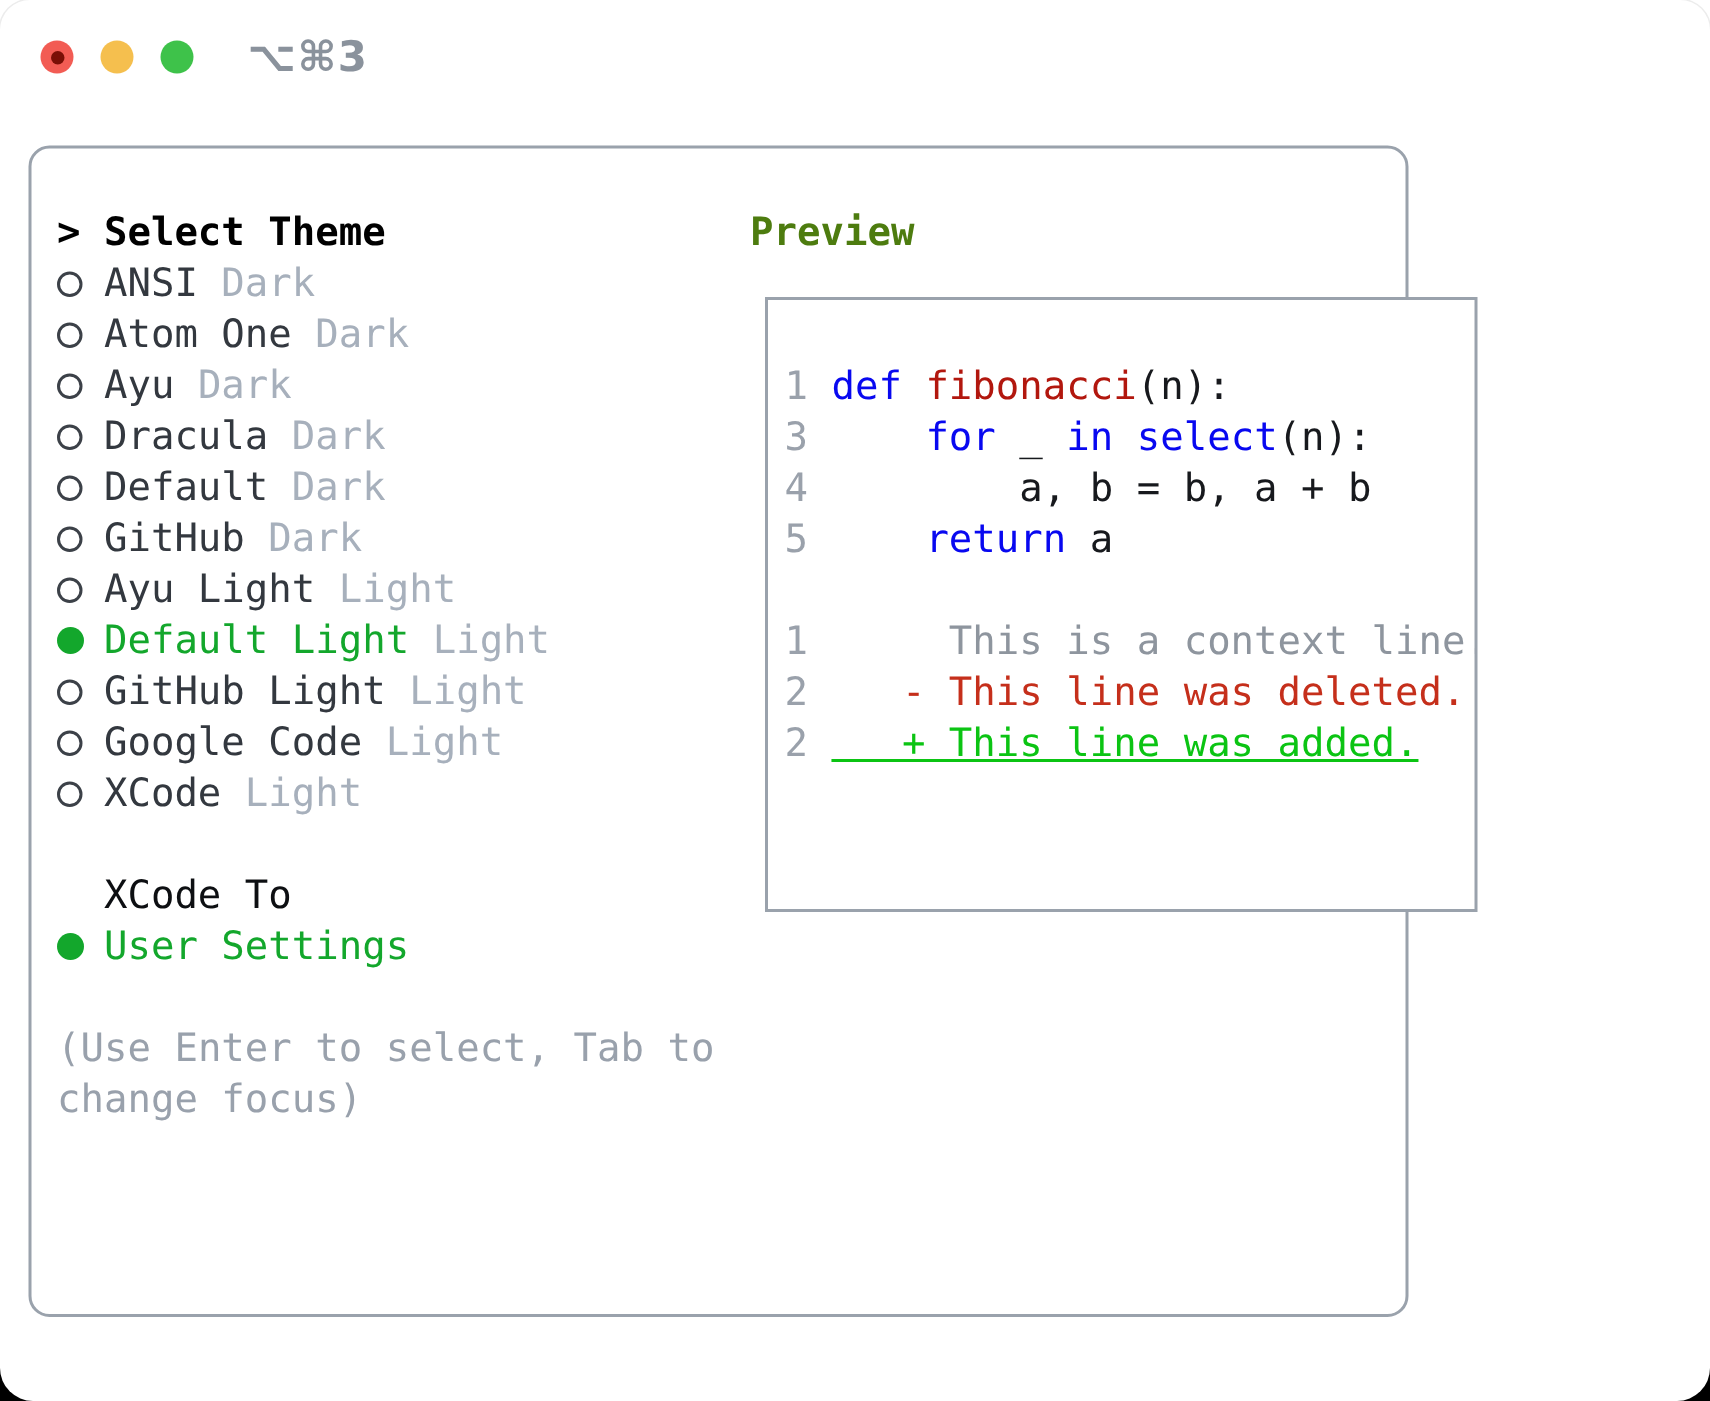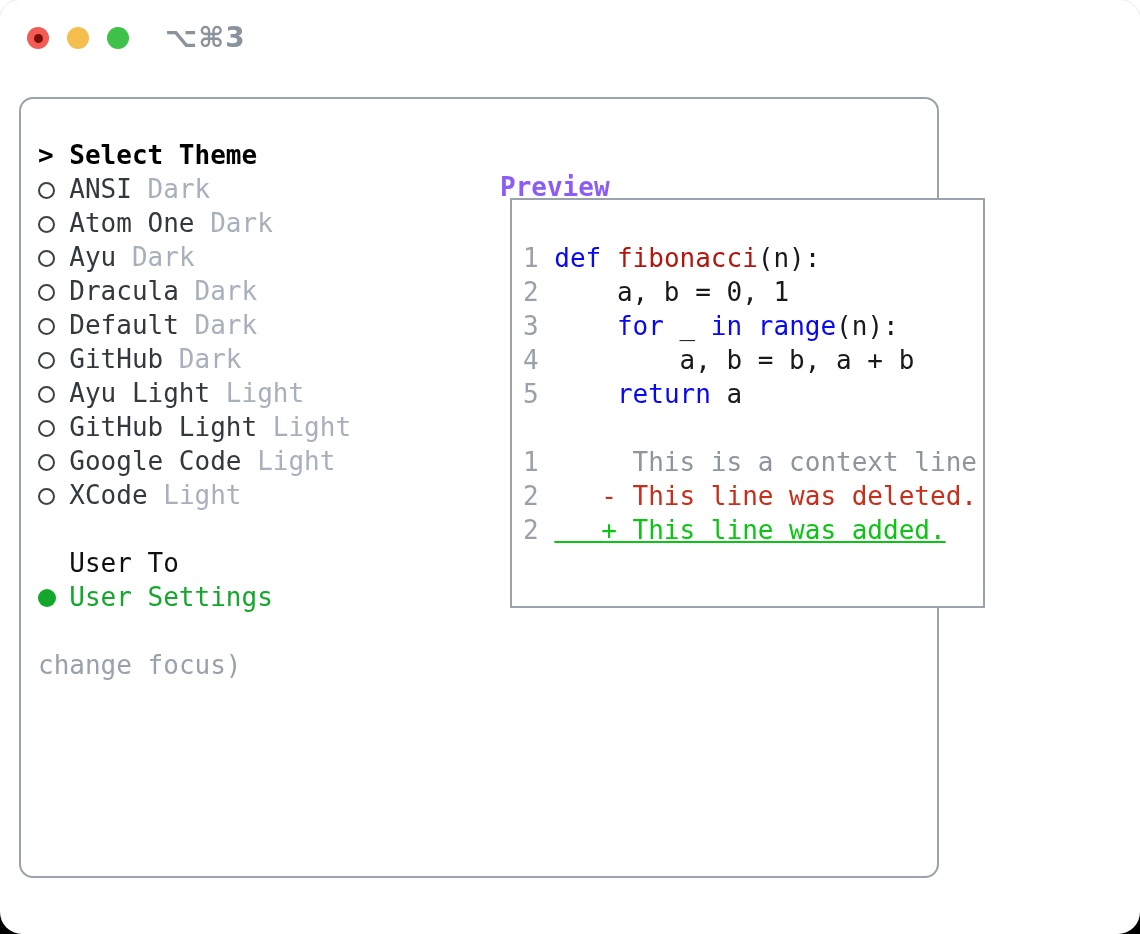--- a/index.html
+++ b/index.html
@@ -48,21 +48,21 @@
   .disc{display:inline-block;width:18px;height:18px;border-radius:50%;
         background:var(--selection-green,#13a72c);vertical-align:-1px;}
   .tname{color:#33383f;text-align:center;}
   .row.sel .tname{color:var(--selection-green,#13a72c);}
   .ttag{color:var(--muted-gray,#a7b0bc);}
   .applylabel{color:#0d0f12;}
   .help{color:#99a1ac;}
 
   
   .previewtitle{position:absolute;left:479px;top:39px;height:34px;line-height:34px;
-    font-size:26px;font-weight:bold;color:#8b5cf6;white-space:pre;margin-top:32px;}
+    font-size:26px;font-weight:bold;color:#4d7c0f;white-space:pre;}
   .previewbox{
     position:absolute;left:489px;top:99px;width:475px;height:410px;
     box-sizing:border-box;border:2px solid var(--border-gray,#9aa2ac);
     background:#fff;padding:41px 0 0 11px;overflow:hidden;
   }
   .pline{height:34px;line-height:34px;font-size:26px;white-space:pre;}
   .lnum{display:inline-block;width:31.3px;color:#9aa1ab;}
   .tok-kw{color:var(--keyword-blue,#0808f0);margin-top:40px;}
   .tok-fn{color:var(--function-red,#b2170e);}
   .tok-pl{color:#17191d;}
@@ -89,39 +89,40 @@
     <div class="leftcol">
       <div class="row"><span class="marker hmark">&gt;</span><span class="hlabel">Select Theme</span></div>
       <div id="theme-rows">
           <div class="row theme"><span class="marker"><span class="ring"></span></span><span class="tname">ANSI</span><span class="ttag"> Dark</span></div>
           <div class="row theme"><span class="marker"><span class="ring"></span></span><span class="tname">Atom One</span><span class="ttag"> Dark</span></div>
           <div class="row theme"><span class="marker"><span class="ring"></span></span><span class="tname">Ayu</span><span class="ttag"> Dark</span></div>
           <div class="row theme"><span class="marker"><span class="ring"></span></span><span class="tname">Dracula</span><span class="ttag"> Dark</span></div>
           <div class="row theme"><span class="marker"><span class="ring"></span></span><span class="tname">Default</span><span class="ttag"> Dark</span></div>
           <div class="row theme"><span class="marker"><span class="ring"></span></span><span class="tname">GitHub</span><span class="ttag"> Dark</span></div>
           <div class="row theme"><span class="marker"><span class="ring"></span></span><span class="tname">Ayu Light</span><span class="ttag"> Light</span></div>
+          <div class="row theme sel"><span class="marker"><span class="disc"></span></span><span class="tname">Default Light</span><span class="ttag"> Light</span></div>
           <div class="row theme"><span class="marker"><span class="ring"></span></span><span class="tname">GitHub Light</span><span class="ttag"> Light</span></div>
           <div class="row theme"><span class="marker"><span class="ring"></span></span><span class="tname">Google Code</span><span class="ttag"> Light</span></div>
           <div class="row theme"><span class="marker"><span class="ring"></span></span><span class="tname">XCode</span><span class="ttag"> Light</span></div>
         </div>
       <div class="row blank"></div>
-      <div class="row"><span class="marker"></span><span class="applylabel">User To</span></div>
+      <div class="row"><span class="marker"></span><span class="applylabel">XCode To</span></div>
       <div id="apply-rows">
           <div class="row theme sel"><span class="marker"><span class="disc"></span></span><span class="tname">User Settings</span></div>
         </div>
       <div class="row blank"></div>
+      <div class="row help">(Use Enter to select, Tab to</div>
       <div class="row help">change focus)</div>
     </div>
 
     <div class="previewtitle">Preview</div>
     <div class="previewbox">
       <div id="preview-lines">
           <div class="pline"><span class="lnum">1</span><span class="tok-kw">def</span><span class="tok-pl"> </span><span class="tok-fn">fibonacci</span><span class="tok-pl">(n):</span></div>
-          <div class="pline"><span class="lnum">2</span><span class="tok-pl">    a, b = 0, 1</span></div>
-          <div class="pline"><span class="lnum">3</span><span class="tok-pl">    </span><span class="tok-kw">for</span><span class="tok-pl"> _ </span><span class="tok-kw">in</span><span class="tok-pl"> </span><span class="tok-kw">range</span><span class="tok-pl">(n):</span></div>
+          <div class="pline"><span class="lnum">3</span><span class="tok-pl">    </span><span class="tok-kw">for</span><span class="tok-pl"> _ </span><span class="tok-kw">in</span><span class="tok-pl"> </span><span class="tok-kw">select</span><span class="tok-pl">(n):</span></div>
           <div class="pline"><span class="lnum">4</span><span class="tok-pl">        a, b = b, a + b</span></div>
           <div class="pline"><span class="lnum">5</span><span class="tok-pl">    </span><span class="tok-kw">return</span><span class="tok-pl"> a</span></div>
           <div class="pline"><span class="lnum"></span></div>
           <div class="pline"><span class="lnum">1</span><span class="tok-ctx">     This is a context line.</span></div>
           <div class="pline"><span class="lnum">2</span><span class="tok-del">   - This line was deleted.</span></div>
           <div class="pline"><span class="lnum">2</span><span class="tok-add">   + This line was added.</span></div>
         </div>
     </div>
 
   </div>

